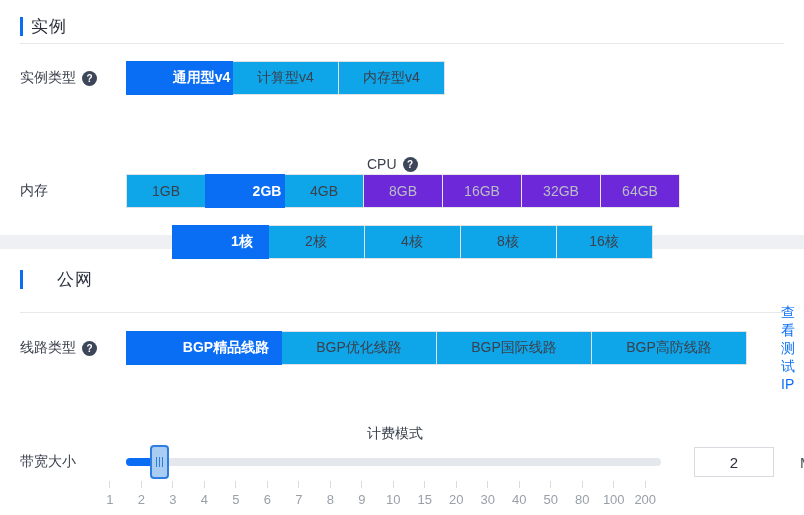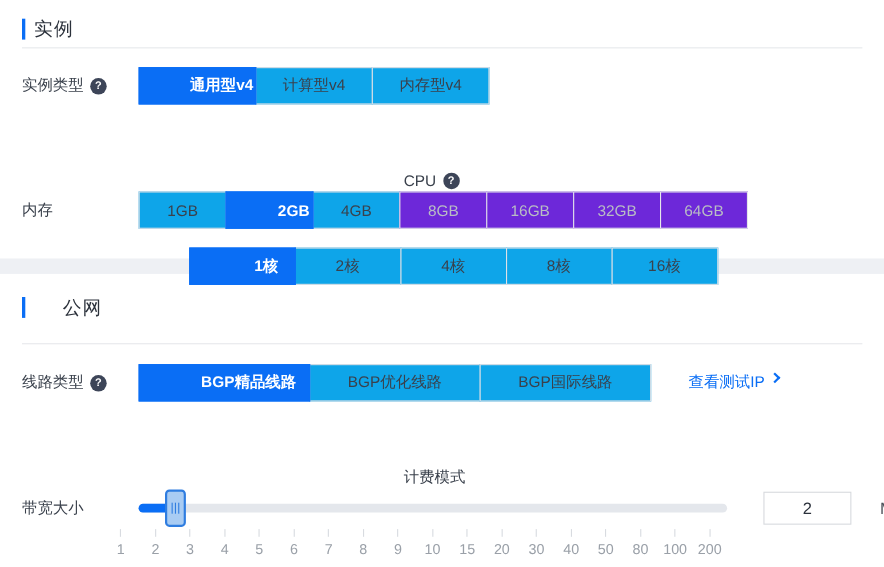--- a/index.html
+++ b/index.html
@@ -126,20 +126,21 @@
 
 <div class="row mt18">
   <div class="row-label">
     <span>线路类型</span>
     <span class="help">?</span>
   </div>
   <div class="group g-line">
       <div class="opt selected">BGP精品线路</div>
       <div class="opt normal">BGP优化线路</div>
       <div class="opt normal">BGP国际线路</div>
+      <div class="opt normal">BGP高防线路</div>
     </div>
   <div class="link">
     <span>查看测试IP</span>
     <span class="chev"></span>
   </div>
 </div>
 
 <div class="row mt24">
   <div class="row-label">
     <span>计费模式</span>

